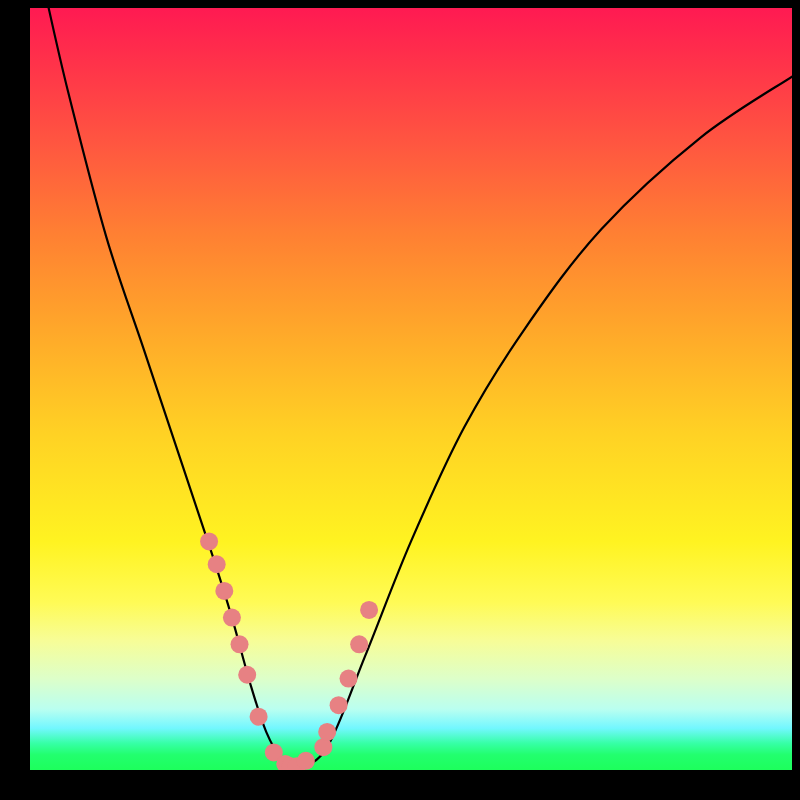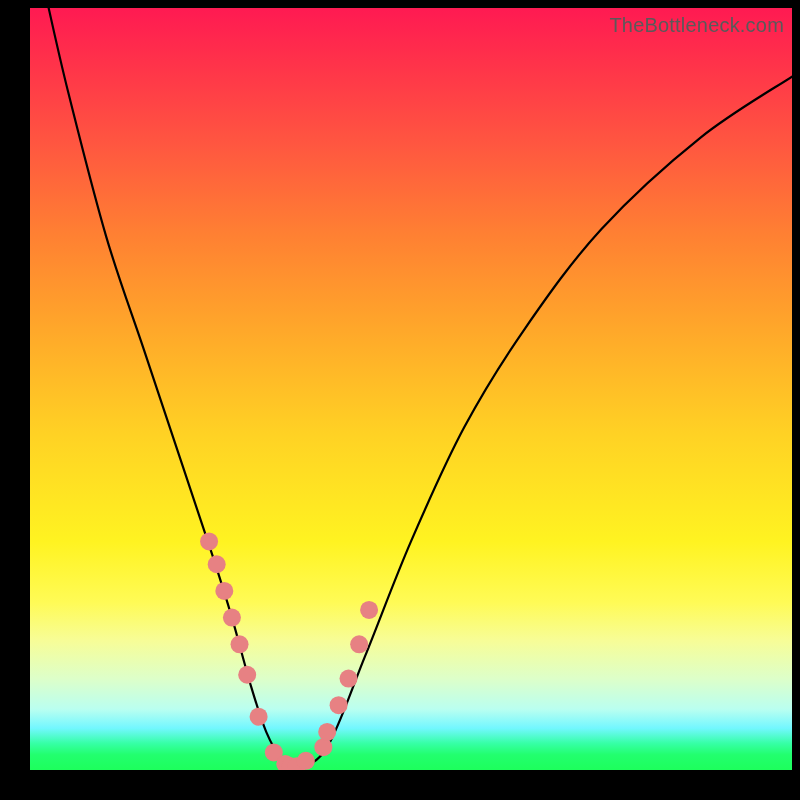--- a/index.html
+++ b/index.html
@@ -67,21 +67,20 @@
     stroke: #000;
     stroke-width: 2.2;
     stroke-linecap: round;
   }
 </style>
 </head>
 <body>
 
 <div class="stage">
   <div class="plot">
-    <div class="watermark">TheBottleneck.com</div>
     <svg class="curve" viewBox="0 0 762 762">
       <path id="curve-path" class="curve-path" d="M 15.24 -15.24 C 19.05 1.27, 27.94 43.18, 38.10 83.82 C 48.26 124.46, 63.50 185.42, 76.20 228.60 C 88.90 271.78, 101.60 304.80, 114.30 342.90 C 127.00 381.00, 140.97 422.91, 152.40 457.20 C 163.83 491.49, 174.63 523.24, 182.88 548.64 C 191.13 574.04, 195.58 588.01, 201.93 609.60 C 208.28 631.19, 215.26 659.13, 220.98 678.18 C 226.69 697.23, 231.14 711.83, 236.22 723.90 C 241.30 735.97, 246.38 744.60, 251.46 750.57 C 256.54 756.54, 259.08 761.62, 266.70 759.71 C 274.32 757.81, 285.75 757.81, 297.18 739.14 C 308.61 720.47, 321.31 681.99, 335.28 647.70 C 349.25 613.41, 364.49 571.50, 381.00 533.40 C 397.51 495.30, 415.29 454.66, 434.34 419.10 C 453.39 383.54, 472.44 353.06, 495.30 320.04 C 518.16 287.02, 542.29 252.73, 571.50 220.98 C 600.71 189.23, 638.81 154.94, 670.56 129.54 C 702.31 104.14, 746.76 78.74, 762.00 68.58"></path>
       <g id="dots-group">
           <circle cx="179.07" cy="533.40" r="9" fill="#e78183"></circle>
           <circle cx="186.69" cy="556.26" r="9" fill="#e78183"></circle>
           <circle cx="194.31" cy="582.93" r="9" fill="#e78183"></circle>
           <circle cx="201.93" cy="609.60" r="9" fill="#e78183"></circle>
           <circle cx="209.55" cy="636.27" r="9" fill="#e78183"></circle>
           <circle cx="217.17" cy="666.75" r="9" fill="#e78183"></circle>
           <circle cx="228.60" cy="708.66" r="9" fill="#e78183"></circle>

